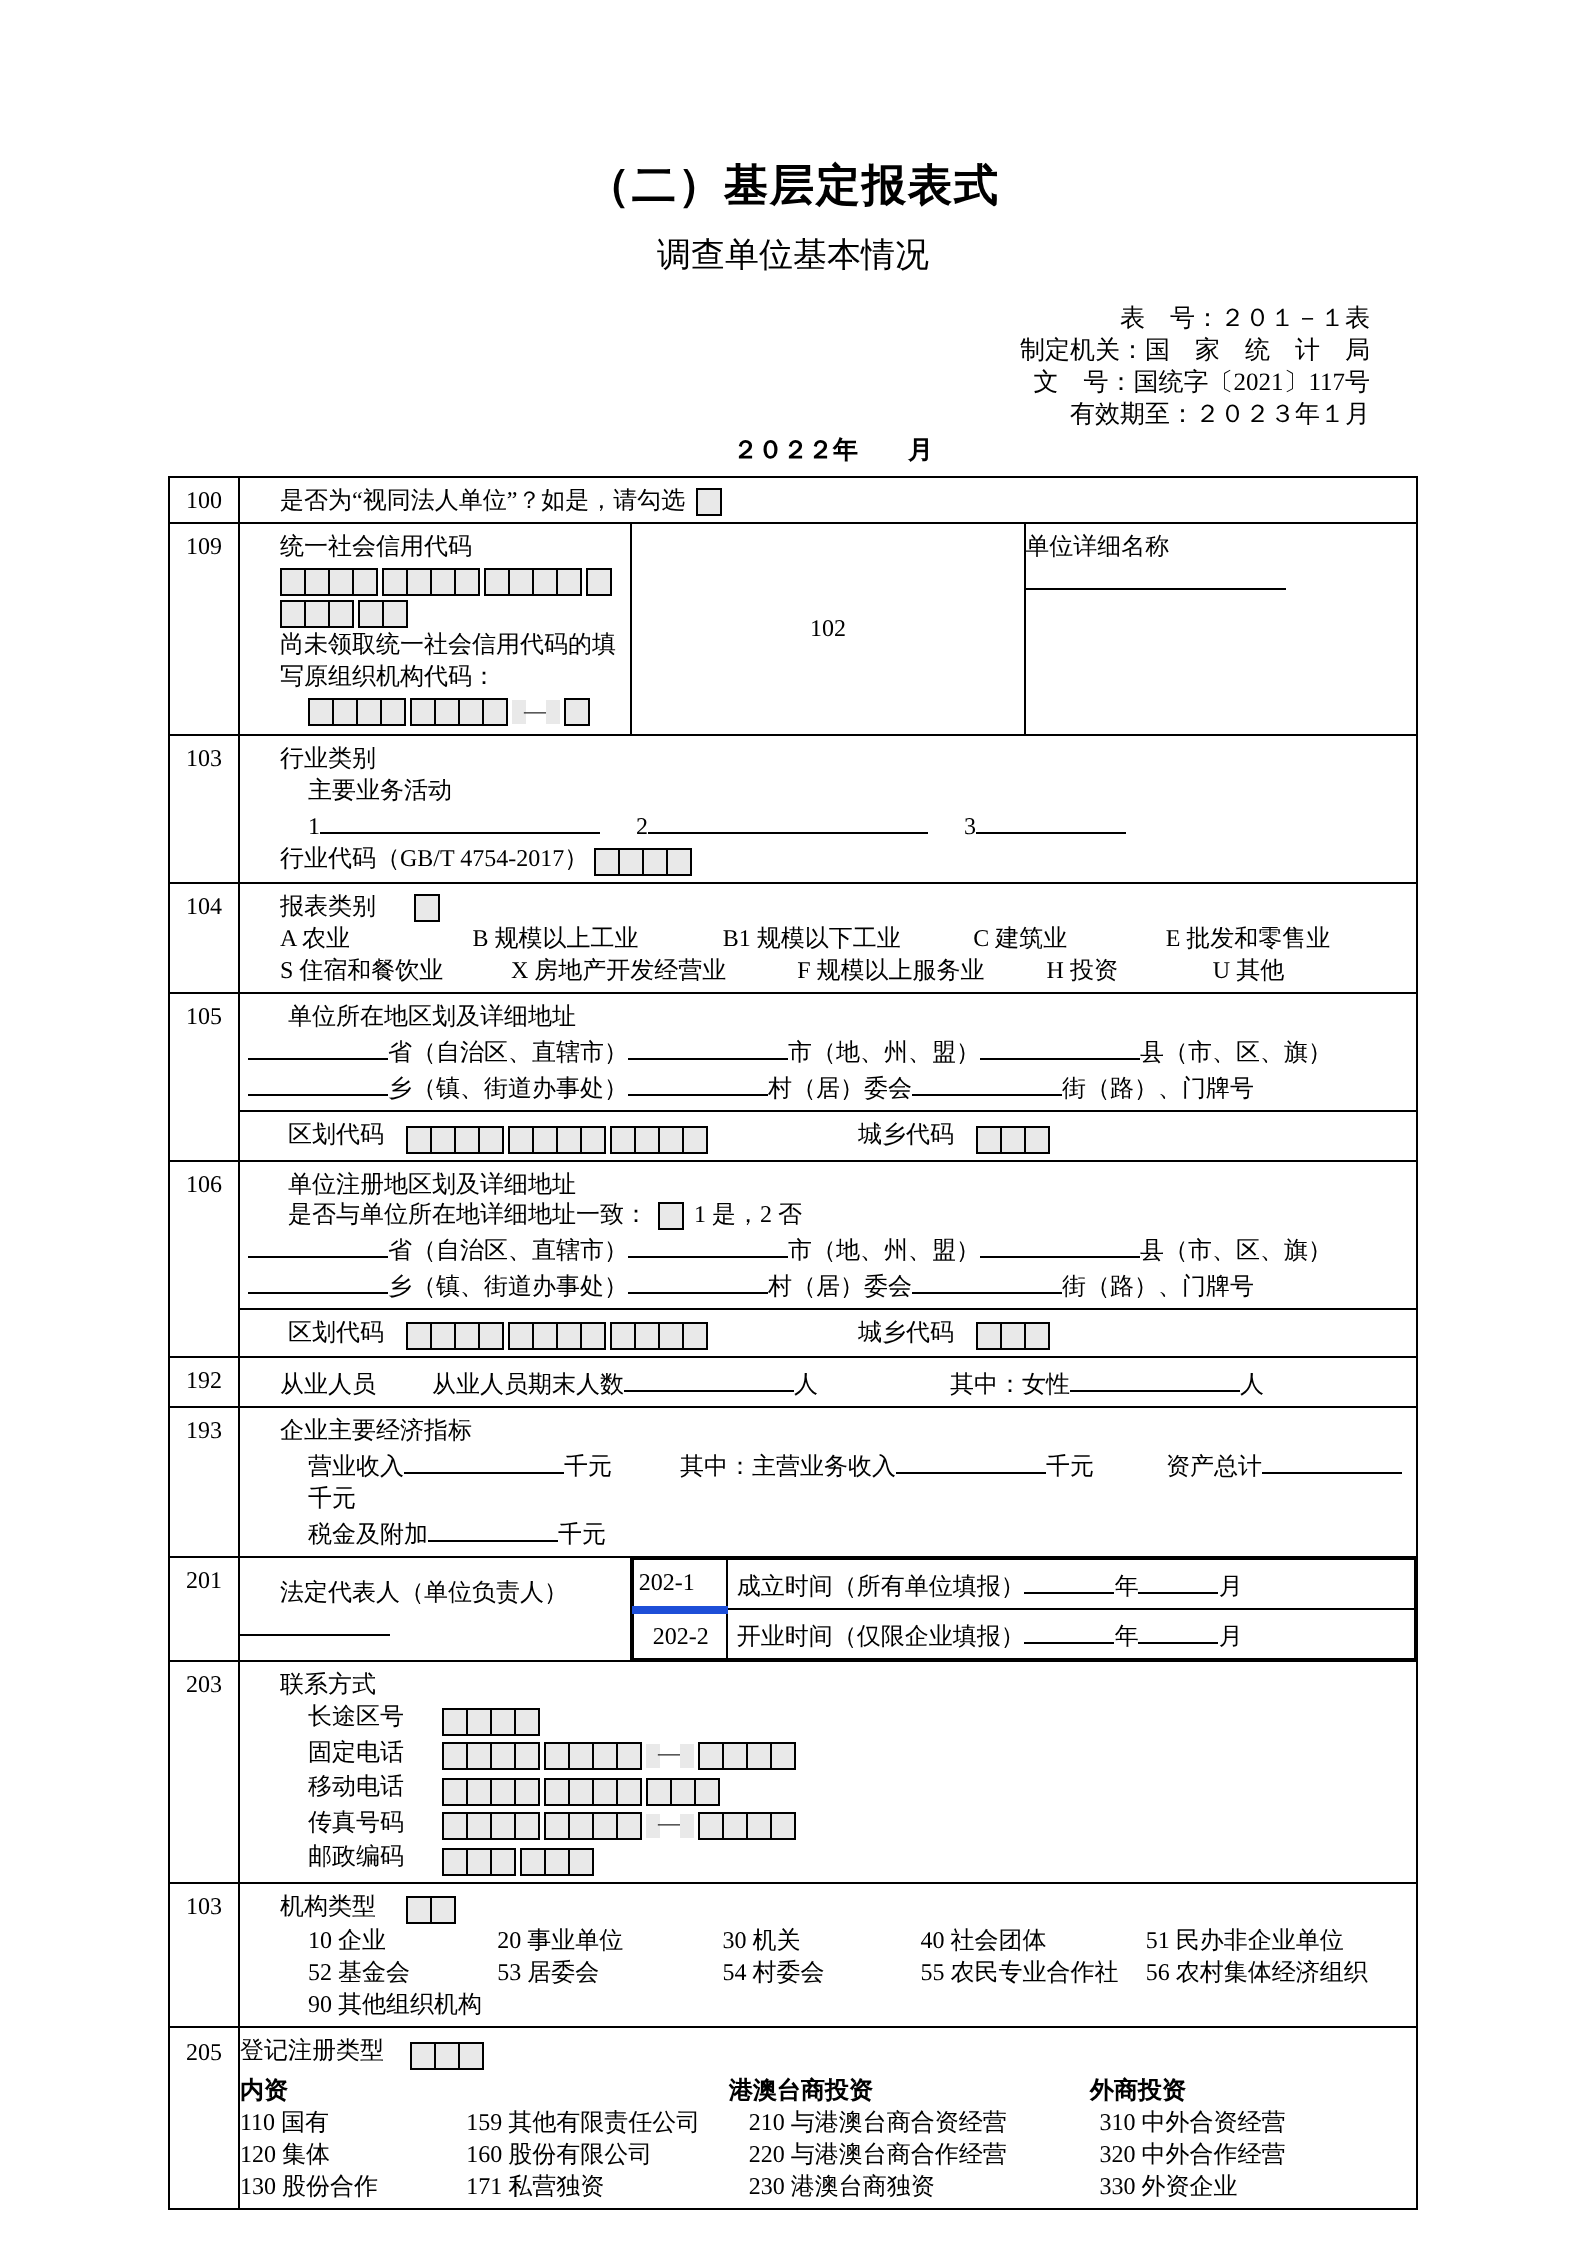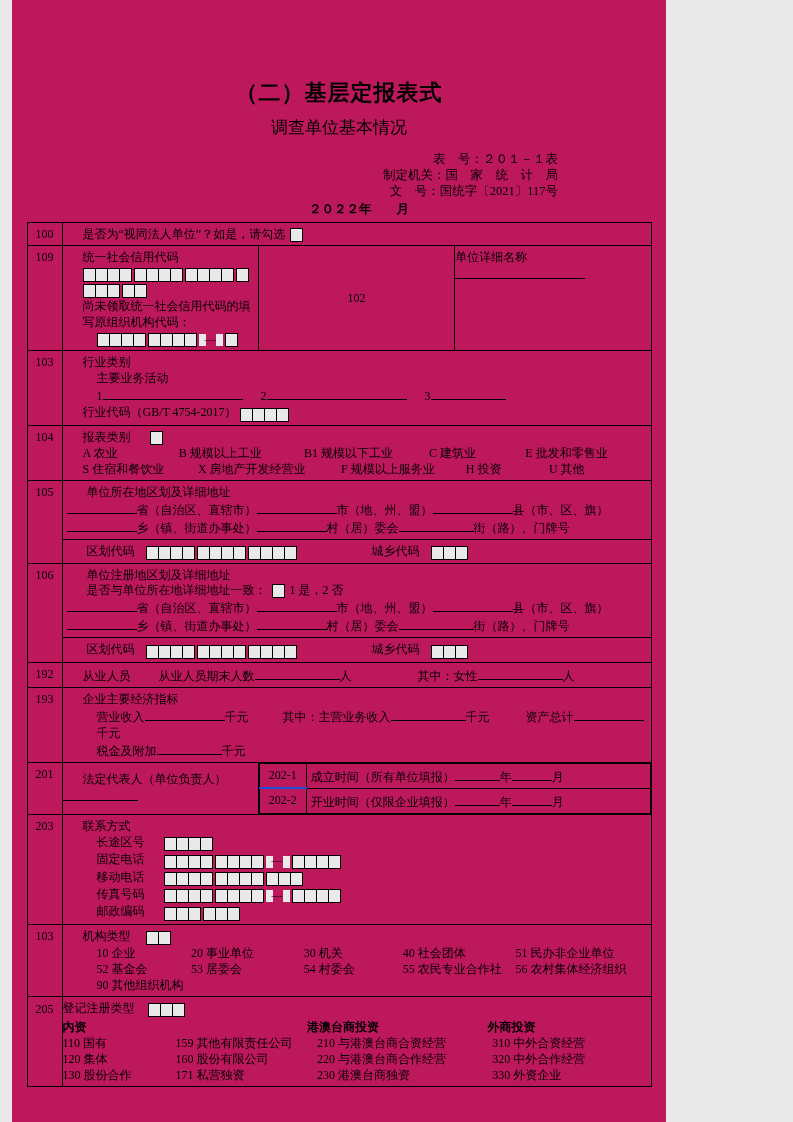--- a/index.html
+++ b/index.html
@@ -4,22 +4,22 @@
 <style>
   html,body{margin:0;padding:0;}
   body{
     width:793px;height:1122px;
     background:#e9e9e9;
     font-family:"Liberation Serif","DejaVu Serif",serif;
     color:#000;
     position:relative;
   }
   .page{
-    position:absolute;left:12px;top:0;width:654px;height:1122px;
-    background:#be185d;
+    position:absolute;left:0;top:0;width:793px;height:1122px;
+    background:#ffffff;
   }
   .title{
     text-align:center;
     font-size:22px;
     font-weight:bold;
     margin-top:78px;
     letter-spacing:1px;
   }
   .subtitle{
     text-align:center;
@@ -101,20 +101,21 @@
 
 <div class="page">
 
   <div class="title">（二）基层定报表式</div>
   <div class="subtitle">调查单位基本情况</div>
 
   <div class="meta">
     <div>表　号：２０１－１表</div>
     <div>制定机关：国　家　统　计　局</div>
     <div>文　号：国统字〔2021〕117号</div>
+    <div>有效期至：２０２３年１月</div>
   </div>
 
   <div class="datline">２０２２年　　月</div>
 
   <table class="form">
 
     <tbody>
         <tr>
       <td class="code">100</td>
       <td colspan="3">
@@ -289,21 +290,21 @@
 
     <tr>
       <td class="code">201</td>
       <td style="vertical-align:middle">
         <span class="ind1">法定代表人（单位负责人）</span><span class="uline" style="width:75px"></span>
       </td>
       <td colspan="2" style="padding:0">
         <table class="nested">
           <tbody>
                 <tr>
-            <td style="width:42px;border-right:1px solid #000;border-bottom:2px solid #1d4ed8;text-align:center;padding:3px 2px">202-1</td>
+            <td style="width:42px;border-right:1px solid #000;border-bottom:4px solid #1d4ed8;padding:3px 2px">202-1</td>
             <td style="border-bottom:1px solid #000;padding:3px 4px">
               <span>成立时间（所有单位填报）</span><span class="uline" style="width:45px"></span><span>年</span><span class="uline" style="width:40px"></span><span>月</span>
             </td>
           </tr>
           <tr>
             <td style="width:42px;border-right:1px solid #000;text-align:center;padding:3px 2px">202-2</td>
             <td style="padding:3px 4px">
               <span>开业时间（仅限企业填报）</span><span class="uline" style="width:45px"></span><span>年</span><span class="uline" style="width:40px"></span><span>月</span>
             </td>
           </tr>

